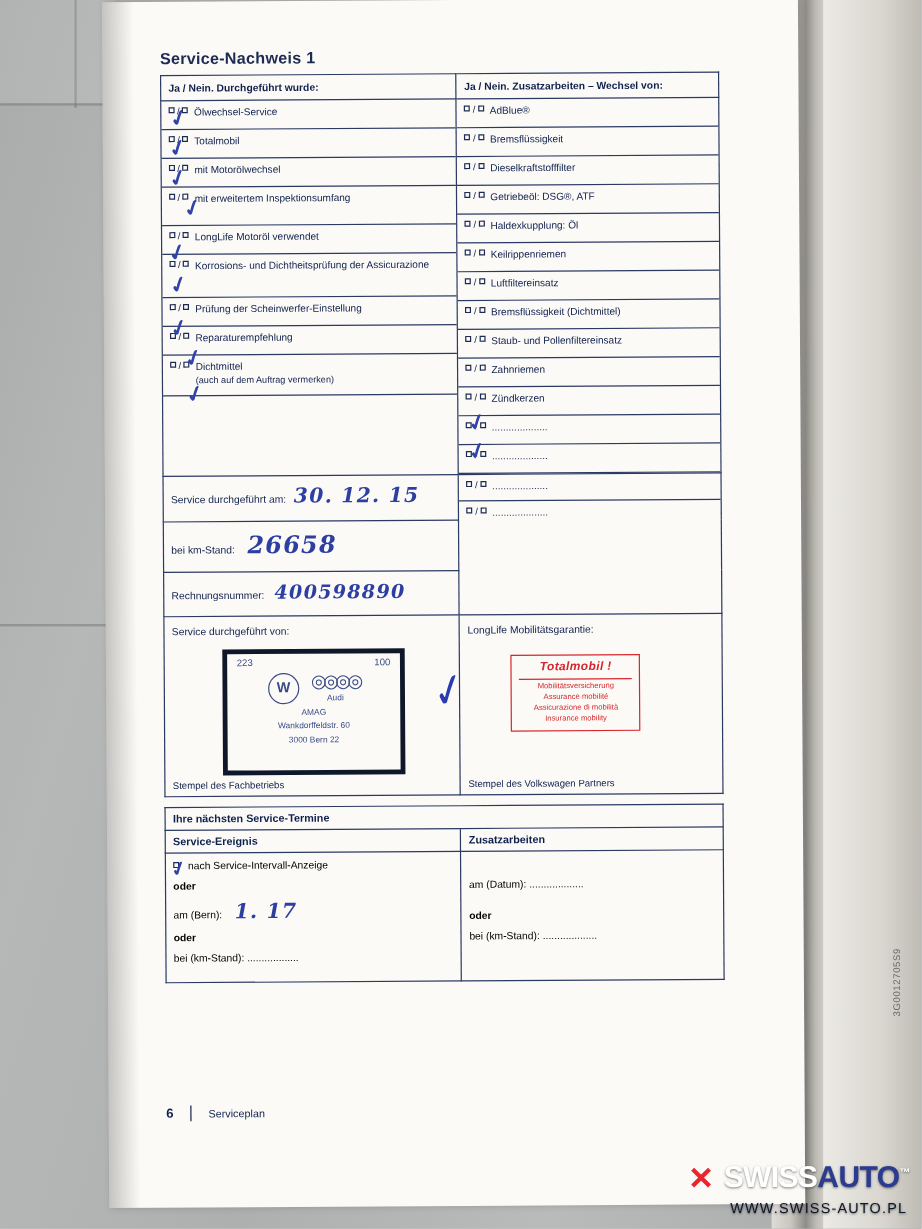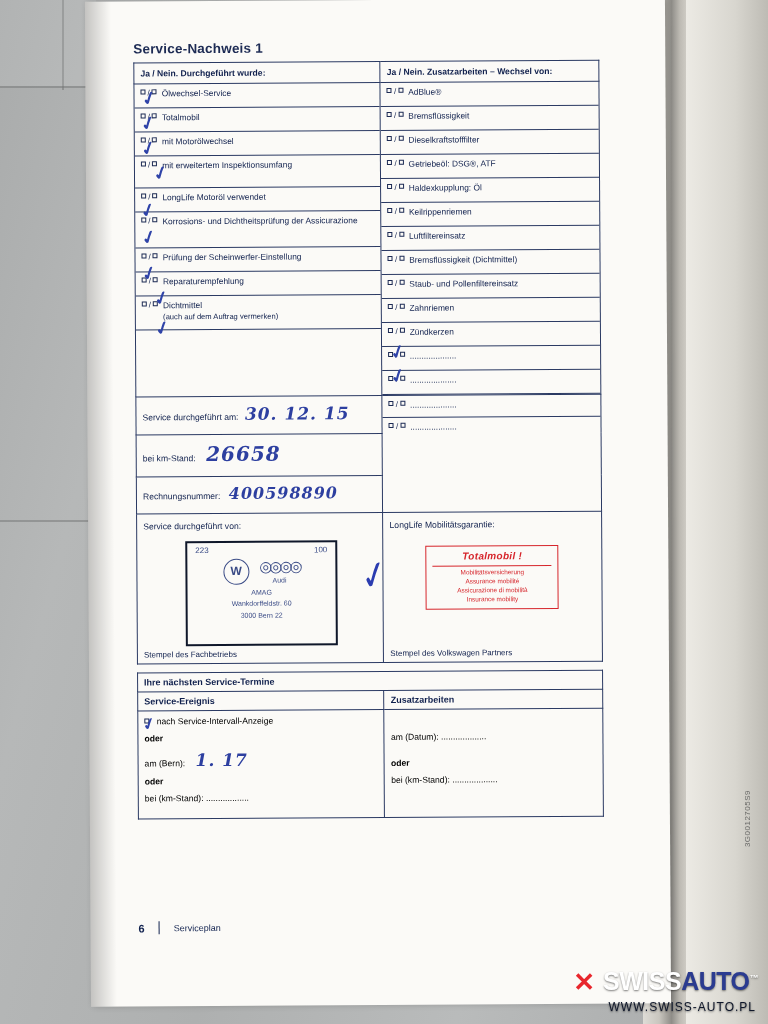--- a/index.html
+++ b/index.html
@@ -78,41 +78,41 @@
   }
   .tick {
     position:absolute; color:#2f43a8; font-family:"DejaVu Serif", serif;
     font-weight:bold; font-size:18px; transform:rotate(-18deg);
     pointer-events:none;
   }
   
   .stampbox { position:relative; height:132px; }
   .stamp {
     position:absolute; left:48px; top:10px; width:152px; height:105px;
-    border:2px solid #0f172a; color:#3a4b86;
+    border:4px solid #0f172a; color:#3a4b86;
     font-size:7px; text-align:center; line-height:1.25;
   }
   .stamp .nums { display:flex; justify-content:space-between; padding:3px 8px 0 8px; font-size:8px; }
   .logos { display:flex; justify-content:center; align-items:center; gap:10px; margin-top:2px; }
   .vwring {
     width:26px; height:26px; border:1.6px solid #3a4b86; border-radius:50%;
     font-size:12px; font-weight:bold; display:flex; align-items:center; justify-content:center;
     font-family:"Liberation Sans", sans-serif;
   }
   .audi { font-size:7px; }
   .audi .rings { letter-spacing:-3px; font-size:15px; }
   .stamp .addr { margin-top:3px; font-size:7px; }
   .sig {
     position:absolute; left:220px; top:22px;
     font-family:"DejaVu Serif", serif; color:#2b3cb0; font-size:40px;
     transform:rotate(-12deg) scaleX(.8);
   }
   .subcap { position:absolute; left:6px; bottom:4px; font-size:8px; color:#10204d; }
   .mobil {
-    position:absolute; left:42px; top:16px; width:133px; height:64px;
+    position:absolute; left:42px; top:16px; width:108px; height:64px;
     border:1.5px solid #d6262c; color:#d6262c; text-align:center;
     font-size:6.4px; line-height:1.45; padding-top:3px;
   }
   .mobil .big { font-size:10px; font-weight:bold; font-style:italic; letter-spacing:.3px; }
   .mobil .ul { border-top:1px solid #d6262c; margin:1px 6px; }
   .termhdr {
     font-size:9px; font-weight:bold; color:#10204d; padding:4px 6px;
     border-bottom:1px solid #2b3a63;
   }
   .mini { font-size:8.6px; }

